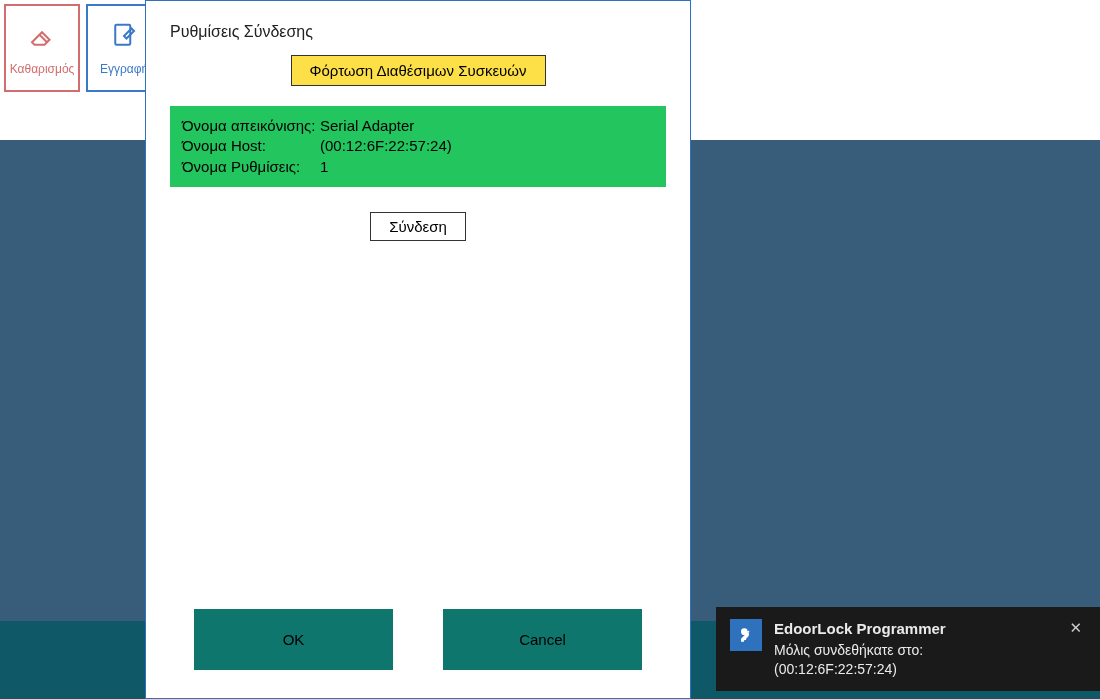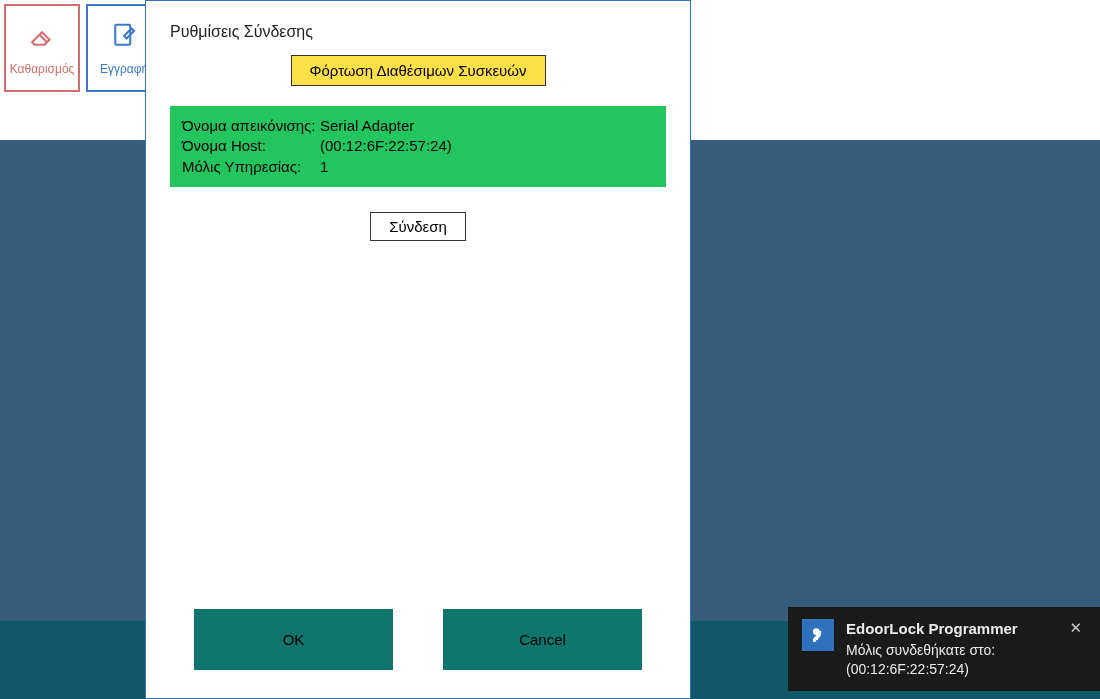--- a/index.html
+++ b/index.html
@@ -115,21 +115,21 @@
       font-size: 15px;
       font-family: inherit;
       cursor: pointer;
     }
 
     
     .toast {
       position: absolute;
       right: 0;
       bottom: 8px;
-      width: 312px;
+      width: 384px;
       background: #1a1a1a;
       color: #eaeaea;
       display: flex;
       align-items: flex-start;
       padding: 12px 14px;
       gap: 12px;
     }
     .toast-icon {
       width: 32px; height: 32px;
       background: #2e72bd;
@@ -206,21 +206,21 @@
     <div class="device-row">
       <div class="row">
         <span class="lbl">Όνομα απεικόνισης:</span>
         <span>Serial Adapter</span>
       </div>
       <div class="row">
         <span class="lbl">Όνομα Host:</span>
         <span>(00:12:6F:22:57:24)</span>
       </div>
       <div class="row">
-        <span class="lbl">Μόλις Υπηρεσίας:</span>
+        <span class="lbl">Όνομα Ρυθμίσεις:</span>
         <span>1</span>
       </div>
     </div>
 
     <button class="connect-btn">Σύνδεση</button>
   </div>
   <div class="dialog-footer">
     <button class="dlg-btn">OK</button>
     <button class="dlg-btn">Cancel</button>
   </div>

